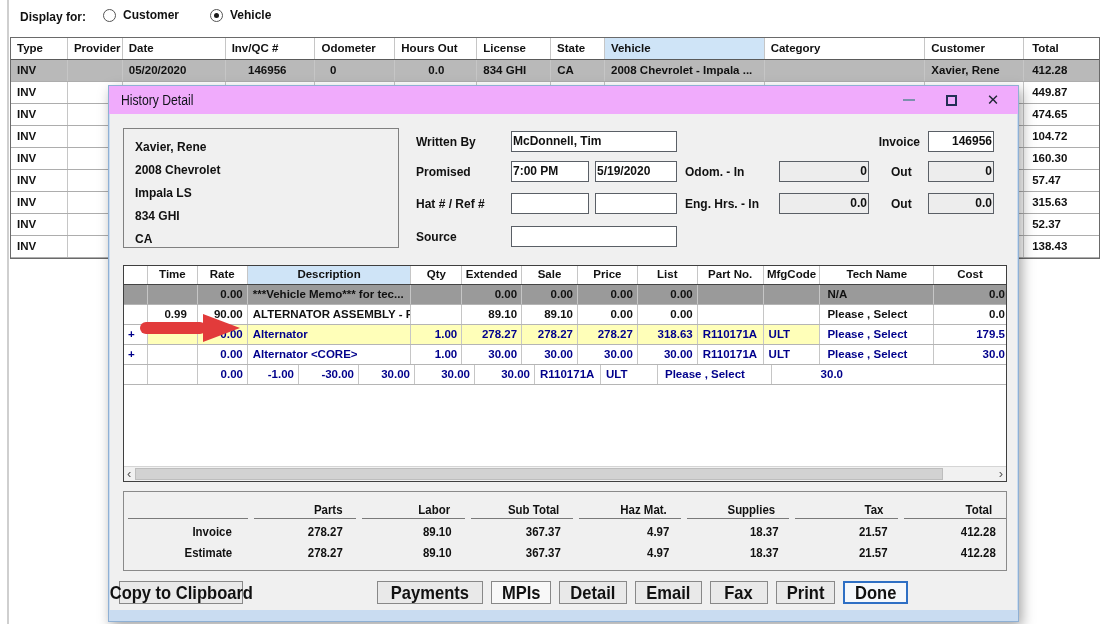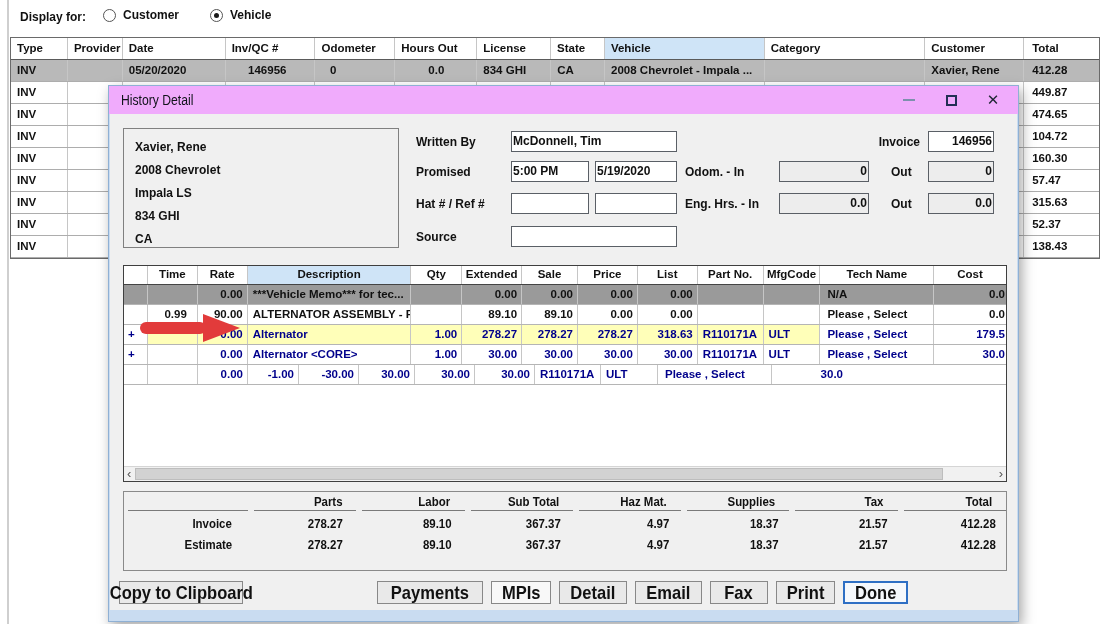--- a/index.html
+++ b/index.html
@@ -73,21 +73,21 @@
   .gc12{width:72px; text-align:right; padding-right:1px; border-right:none}
 
   .hscroll { position:absolute; left:0; right:0; bottom:0; height:15px; background:#f1f1f1; border-top:1px solid #d5d5d5; }
   .sarrow { position:absolute; top:0; height:14px; line-height:13px; color:#555; font-size:13px; font-weight:400; }
   .sarrow.left { left:3px; } .sarrow.right { right:3px; }
   .sthumb { position:absolute; left:11px; top:1px; width:808px; height:12px; background:#d2d2d2; border:1px solid #bdbdbd; }
 
   .arrow { position:absolute; left:28px; top:226px; z-index:20; }
 
   
-  .totals { position:absolute; left:14px; top:405px; width:884px; height:80px; border:1px solid #8a8a8a; padding-top:2px; font-size:13px; }
+  .totals { position:absolute; left:14px; top:405px; width:884px; height:80px; border:1px solid #8a8a8a; padding-top:10px; font-size:13px; }
   .trow { display:flex; height:17px; align-items:flex-end; }
   .trow.vals { margin-top:4px; align-items:center; }
   .tlabel { width:120px; text-align:right; padding-right:12px; }
   .tcol { flex:1; text-align:right; padding-right:10px; }
   .thead .tlabel, .thead .tcol { border-bottom:1px solid #7a7a7a; margin-left:6px; padding-bottom:1px; padding-right:14px; }
   .thead .tlabel { margin-left:4px; }
 
   
   .btn { position:absolute; height:23px; background:#e9e9e9; border:1px solid #888; display:flex; align-items:center; justify-content:center; font-size:19px; cursor:default; }
   .copybtn { left:10px; top:495px; width:124px; }
@@ -293,21 +293,21 @@
       <div class="il">834 GHI</div>
       <div class="il">CA</div>
     </div>
 
     <span class="dlabel" style="left:307px; top:49px">Written By</span>
     <div class="fld" style="left:402px; top:45px; width:166px">McDonnell, Tim</div>
     <span class="dlabel" style="left:745px; top:49px; width:66px; text-align:right">Invoice</span>
     <div class="fld num" style="left:819px; top:45px; width:66px">146956</div>
 
     <span class="dlabel" style="left:307px; top:79px">Promised</span>
-    <div class="fld" style="left:402px; top:75px; width:78px">5:00 PM</div>
+    <div class="fld" style="left:402px; top:75px; width:78px">7:00 PM</div>
     <div class="fld" style="left:486px; top:75px; width:82px">5/19/2020</div>
     <span class="dlabel" style="left:576px; top:79px">Odom. - In</span>
     <div class="fld ro num" style="left:670px; top:75px; width:90px">0</div>
     <span class="dlabel" style="left:782px; top:79px">Out</span>
     <div class="fld ro num" style="left:819px; top:75px; width:66px">0</div>
 
     <span class="dlabel" style="left:307px; top:111px">Hat # / Ref #</span>
     <div class="fld" style="left:402px; top:107px; width:78px"></div>
     <div class="fld" style="left:486px; top:107px; width:82px"></div>
     <span class="dlabel" style="left:576px; top:111px">Eng. Hrs. - In</span>

